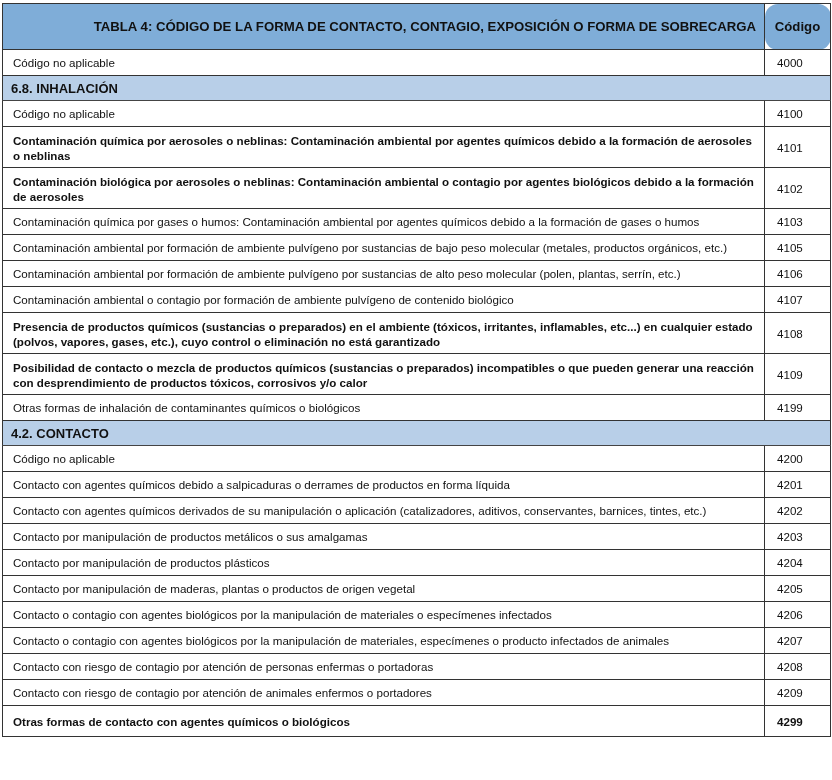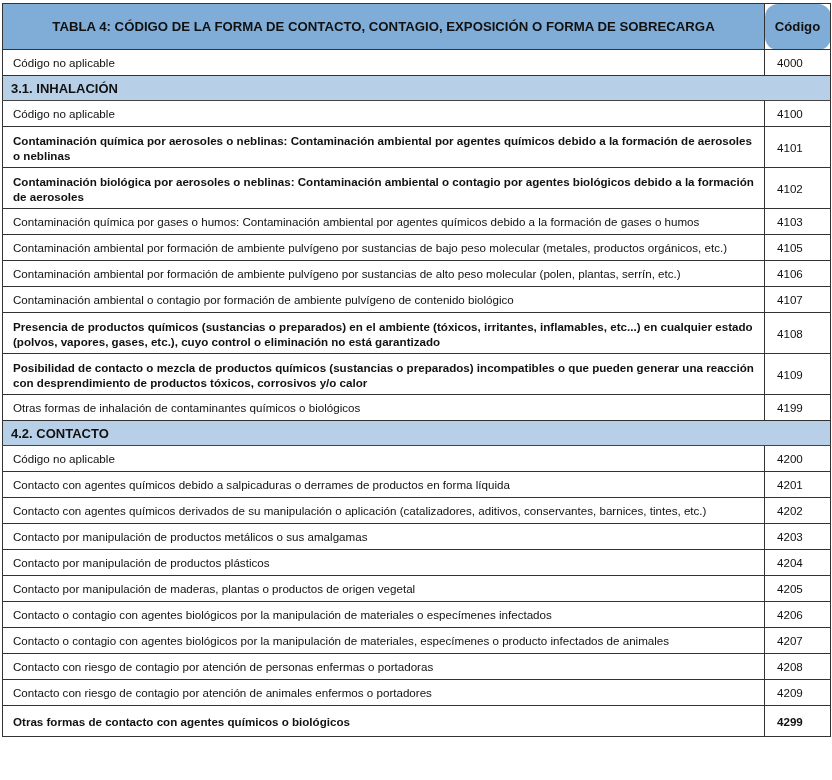--- a/index.html
+++ b/index.html
@@ -13,21 +13,21 @@
   col.c-code { width: 66px; }
   td, th {
     border: 1px solid #333333;
     font-size: 11.6px; color: #111111;
     padding: 0 8px 0 10px;
     line-height: 15px;
     vertical-align: middle;
   }
   th {
     background: #7fadd8;
-    font-weight: bold; font-size: 13.2px; text-align: center;
+    font-weight: bold; font-size: 13.2px; text-align: right;
     height: 45px; padding-left: 8px;
   }
   th.code-h { text-align: center; padding: 0; border-radius: 13px; }
   tr.section td {
     background: #b8cfe8; font-weight: bold; font-size: 13px;
     height: 24px; padding-left: 8px;
     border-top: 1.5px solid #444; border-bottom: 1.5px solid #444;
   }
   tr.row td.desc { height: 25px; }
   tr.row.tall td.desc { height: 39px; font-weight: bold; }
@@ -48,21 +48,21 @@
       <th>TABLA 4: CÓDIGO DE LA FORMA DE CONTACTO, CONTAGIO, EXPOSICIÓN O FORMA DE SOBRECARGA</th>
       <th class="code-h">Código</th>
     </tr>
   </thead>
   <tbody id="tbody">
     <tr class="row">
       <td class="desc">Código no aplicable</td>
       <td class="code">4000</td>
     </tr>
   <tr class="section">
-        <td colspan="2">3.1. INHALACIÓN</td>
+        <td colspan="2">6.8. INHALACIÓN</td>
       </tr>
       <tr class="row">
         <td class="desc">Código no aplicable</td>
         <td class="code">4100</td>
       </tr>
       <tr class="row tall">
         <td class="desc">Contaminación química por aerosoles o neblinas: Contaminación ambiental por agentes químicos debido a la formación de aerosoles o neblinas</td>
         <td class="code">4101</td>
       </tr>
       <tr class="row tall">

